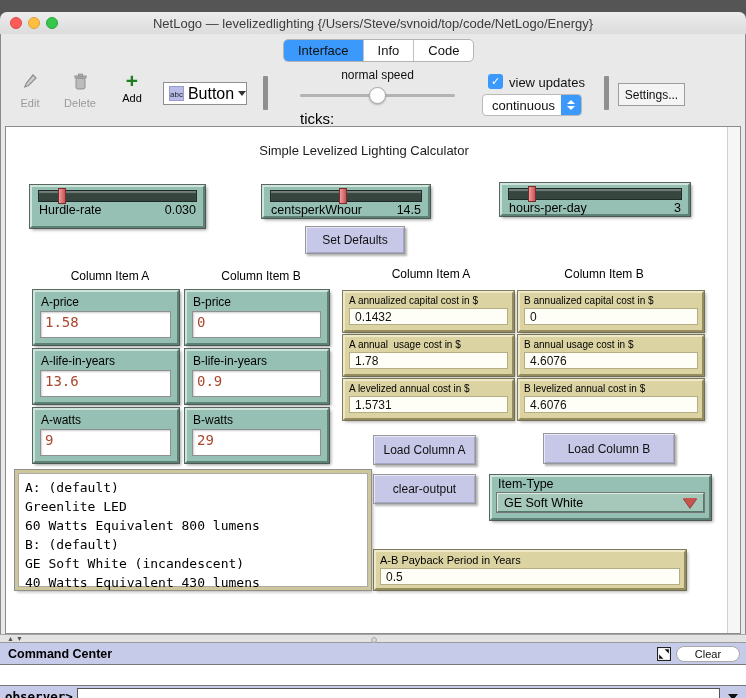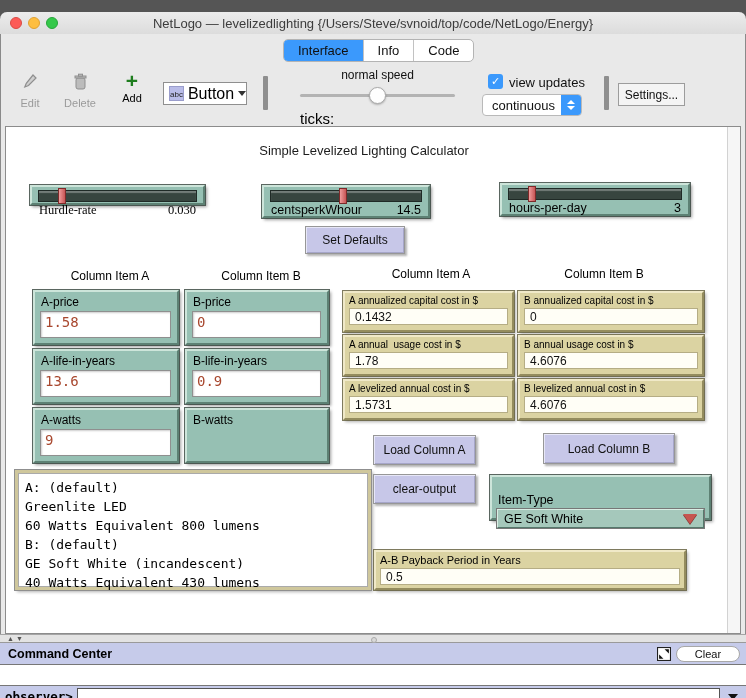--- a/index.html
+++ b/index.html
@@ -106,21 +106,21 @@
   .nl-monitor .mlabel { font-size:10px; color:#000; padding:2px 4px 1px;
     white-space:pre; overflow:hidden; }
   .nl-monitor .mfield { margin:1px 4px 0; height:17px; background:#fffef6;
     border:1px solid #b5ad85; font-size:12px; color:#111; padding:1px 5px; }
   .nl-output { position:absolute; background:#fff; border:3px solid #cfc79c;
     outline:1px solid #8f8f8f; box-shadow:2px 2px 3px rgba(0,0,0,.3); }
   .nl-output .otext { border:1px solid #aaa; width:100%; height:100%;
     font-family:"DejaVu Sans Mono", monospace; font-size:13px; line-height:19px;
     color:#000; padding:4px 6px; white-space:pre; }
   .nl-chooser { position:absolute; }
-  .nl-chooser .clabel { font-size:12.5px; color:#000; padding:16px 6px 1px; }
+  .nl-chooser .clabel { font-size:12.5px; color:#000; padding:0 6px 1px; }
   .nl-chooser .cfield { margin:1px 5px 0; height:19px; background:#a5c8bb;
     border-top:1px solid #d9eee4; border-left:1px solid #d9eee4;
     border-right:1px solid #55796c; border-bottom:1px solid #55796c;
     box-shadow:0 0 0 1px #777; display:flex; align-items:center;
     font-size:12.5px; color:#000; padding:0 6px; }
   .cfield .ctxt { flex:1; }
   .red-tri { width:0; height:0; border-left:7px solid transparent;
     border-right:7px solid transparent; border-top:10px solid #c65550;
     filter:drop-shadow(0 1px 0 #7d3330); }
   .col-hdr { position:absolute; text-align:center; font-size:12px; color:#000; }
@@ -219,21 +219,21 @@
 
   <div class="settings">
     <span>Settings...</span>
   </div>
 
   <div id="panel">
     <div class="scroll-lane"></div>
 
     <div class="note-title">Simple Levelized Lighting Calculator</div>
 
-    <div class="nl-slider nl-teal" style="left:24px; top:58px; width:175px; height:20px;font-family:Liberation Serif, serif;">
+    <div class="nl-slider nl-teal" style="left:24px; top:58px; width:175px; height:43px;">
       <div class="sl-track">
         <div class="sl-handle" style="left: 12%;"></div>
       </div>
       <div class="sl-row">
         <span>Hurdle-rate</span>
         <span>0.030</span>
       </div>
     </div>
     <div class="nl-slider nl-teal" style="left:256px; top:58px; width:168px; height:33px;">
       <div class="sl-track">
@@ -278,20 +278,21 @@
     <div class="nl-input nl-teal" style="left:179px; top:222px; width:144px; height:55px;">
       <div class="ilabel">B-life-in-years</div>
       <div class="ifield">0.9</div>
     </div>
     <div class="nl-input nl-teal" style="left:27px; top:281px; width:146px; height:55px;">
       <div class="ilabel">A-watts</div>
       <div class="ifield">9</div>
     </div>
     <div class="nl-input nl-teal" style="left:179px; top:281px; width:144px; height:55px;">
       <div class="ilabel">B-watts</div>
+      <div class="ifield">29</div>
     </div>
 
     <div class="nl-monitor nl-tan" style="left:337px; top:164px; width:171px; height:41px;">
       <div class="mlabel">A annualized capital cost in $</div>
       <div class="mfield">0.1432</div>
     </div>
     <div class="nl-monitor nl-tan" style="left:512px; top:164px; width:186px; height:41px;">
       <div class="mlabel">B annualized capital cost in $</div>
       <div class="mfield">0</div>
     </div>

